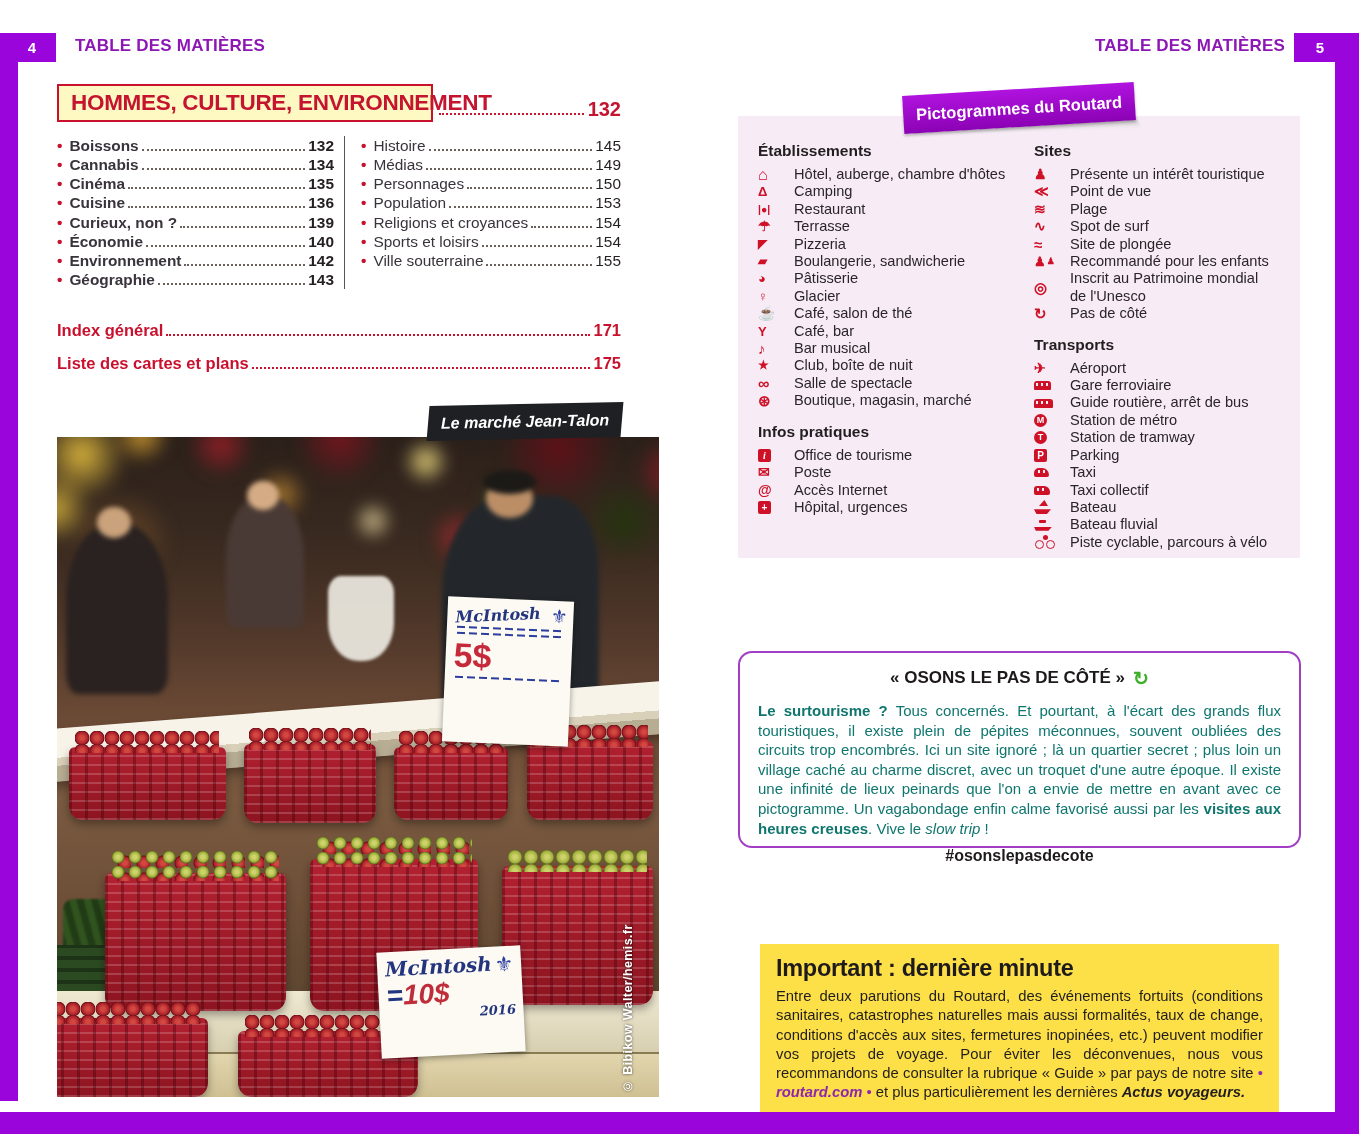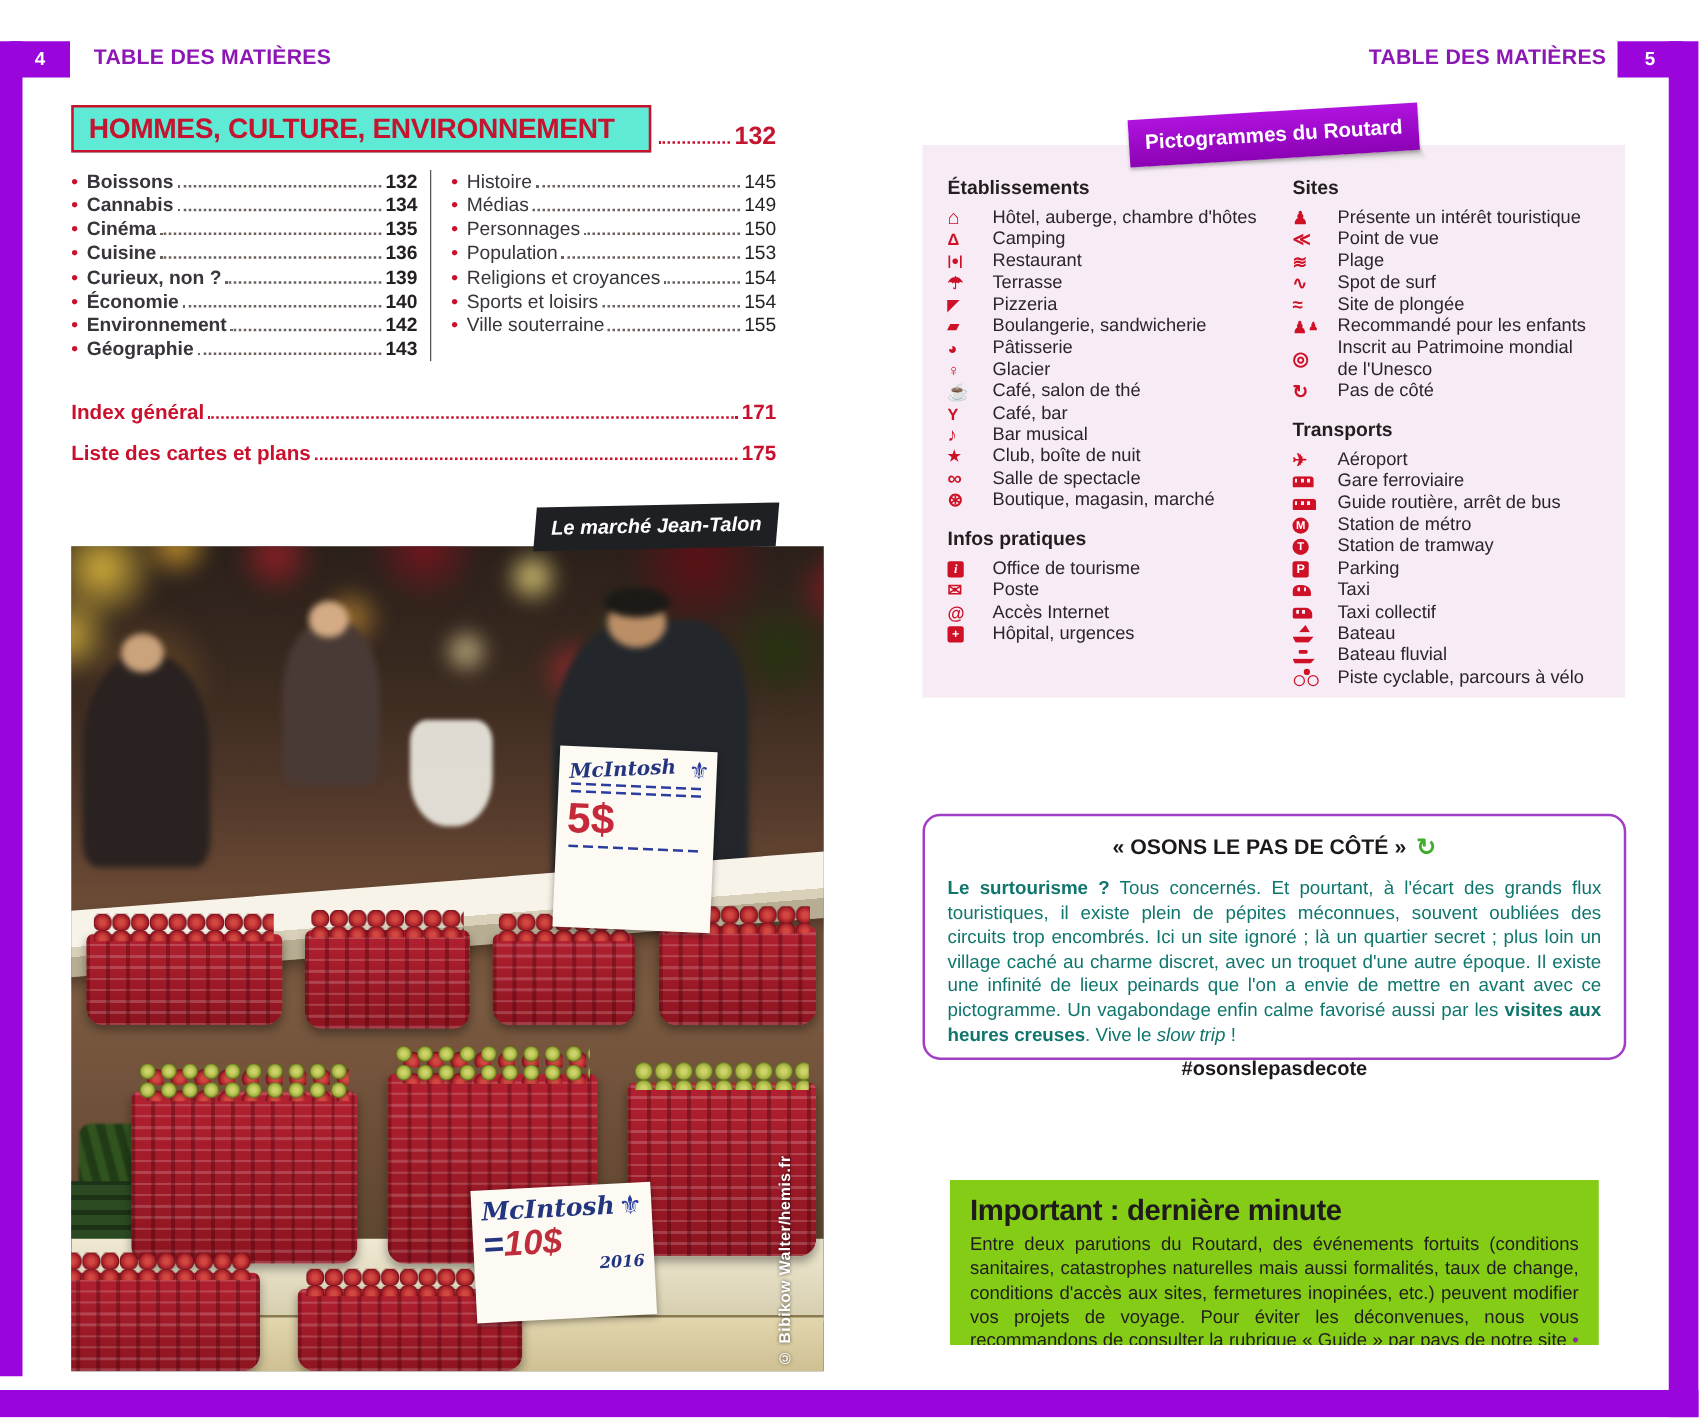--- a/index.html
+++ b/index.html
@@ -15,22 +15,22 @@
   .tab{background:var(--purple);color:#fff;font-weight:bold;font-size:15px;text-align:center;
        height:29px;line-height:29px;}
   .tab4{left:8px;top:33px;width:48px;}
   .tab5{left:1294px;top:33px;width:52px;}
   .pghdr{top:36px;font-weight:bold;font-size:17px;color:var(--purple-text);letter-spacing:.2px;}
   .pghdr.left{left:75px;}
   .pghdr.right{right:74px;text-align:right;}
 
   
   .secrow{left:57px;top:84px;width:564px;height:38px;display:flex;}
-  .secbox{width:464px;box-sizing:border-box;border:2px solid var(--red);display:flex;
-          align-items:center;padding:0 12px;background:#5eead4;}
+  .secbox{width:376px;box-sizing:border-box;border:2px solid var(--red);display:flex;
+          align-items:center;padding:0 12px;background:#fef9c3;}
   .sectitle{font-weight:bold;font-size:22.5px;color:#c4142f;letter-spacing:-.3px;white-space:nowrap;}
   .secdots{flex:1;border-bottom:2.4px dotted var(--red);margin:0 4px 7px 6px;}
   .secpg{font-weight:bold;font-size:20px;color:#c4142f;align-self:flex-end;line-height:1;margin-bottom:3px;}
 
   
   .tocwrap{left:57px;top:136px;width:564px;display:flex;}
   .toccol{box-sizing:border-box;}
   .toccol.c1{width:287px;padding-right:10px;font-weight:bold;}
   .toccol.c2{width:277px;padding-left:16px;border-left:1.5px solid #565656;}
   .trow{display:flex;align-items:baseline;font-size:15.4px;line-height:19.15px;color:#39333b;}
@@ -208,21 +208,21 @@
   .osons{left:738px;top:651px;width:563px;height:197px;box-sizing:border-box;background:#fff;
          border:2.5px solid #a13ec4;border-radius:14px;padding:15px 18px 0 18px;}
   .osons-titlerow{display:flex;align-items:center;justify-content:center;gap:8px;}
   .osons-title{font-weight:bold;font-size:17px;color:#1d191a;}
   .sidestep-green{color:#3fae2a;font-weight:bold;font-size:19px;line-height:1;}
   .sidestep-green::before{content:"↻";}
   .osons-body{margin-top:13px;text-align:justify;font-size:15px;line-height:19.6px;color:#0f766e;}
   .osons-tag{text-align:center;font-weight:bold;font-size:16px;margin-top:9px;color:#1d191a;}
 
   
-  .imp{left:760px;top:944px;width:519px;height:132px;box-sizing:border-box;background:#84cc16;
+  .imp{left:760px;top:944px;width:519px;height:168px;box-sizing:border-box;background:#fde047;
        padding:11px 16px;overflow:hidden;}
   .imp-title{font-weight:bold;font-size:23.5px;color:#1f1b1c;margin:0 0 5px 0;letter-spacing:-.3px;}
   .imp-body{text-align:justify;font-size:14.8px;line-height:19.3px;color:#211d1e;}
 
   .b{font-weight:bold;}
   .i{font-style:italic;}
   .accent{color:#8f27ad;}
 </style>
 </head>
 <body>

